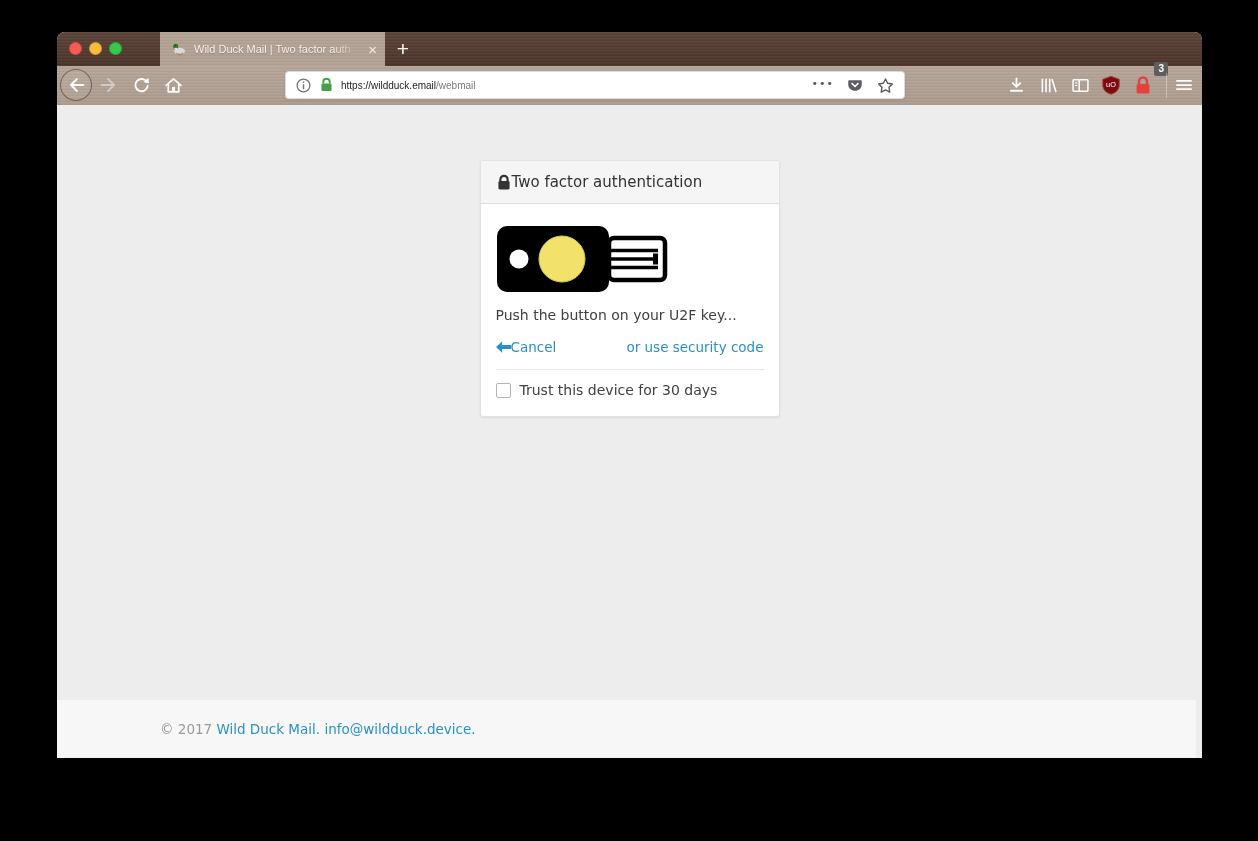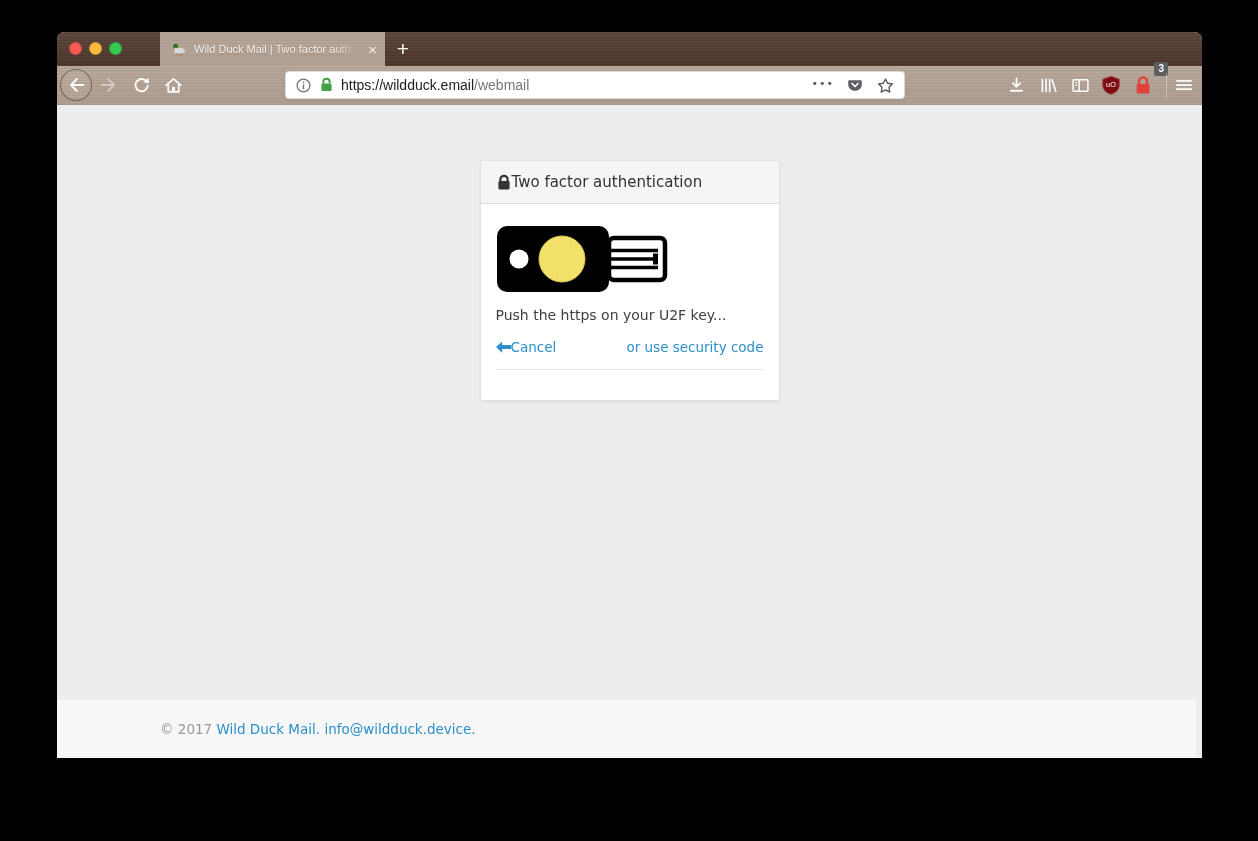--- a/index.html
+++ b/index.html
@@ -61,21 +61,21 @@
     left:3px;border-radius:50%;border:1px solid rgba(62,44,35,.55);
     background:rgba(255,255,255,.06);box-sizing:border-box;width:32px;height:32px;
   }
   .urlbar{
     position:absolute;left:228px;top:5px;width:620px;height:28px;background:#fff;
     border-radius:4px;border:1px solid rgba(0,0,0,.14);box-sizing:border-box;
     display:flex;align-items:center;padding:0 9px;gap:7px;
     box-shadow:0 1px 3px rgba(0,0,0,.08);
   }
   .url-text{
-    font-family:"Liberation Sans",sans-serif;font-size:14px;color:#1c1c1e;
+    font-family:"Liberation Sans",sans-serif;font-size:10px;color:#1c1c1e;
     white-space:nowrap;overflow:hidden;flex:1 1 auto;
   }
   .url-text .path{color:#787878;}
   .url-actions{display:flex;align-items:center;gap:12px;flex:0 0 auto;}
   .dots{font-size:11px;letter-spacing:1px;color:#55555a;line-height:1;padding-bottom:4px;}
   .ext-lock{position:relative;}
   .badge{
     position:absolute;top:-7px;right:-9px;background:#5e5e5e;color:#fff;
     font-family:"Liberation Sans",sans-serif;font-size:10px;font-weight:bold;
     padding:1px 4px;border-radius:2px;line-height:12px;
@@ -278,36 +278,40 @@
           <rect x="1" y="1" width="112" height="66" rx="10" fill="#000"></rect>
           <circle cx="23" cy="34" r="9.5" fill="#fff"></circle>
           <circle cx="66" cy="34" r="23" fill="#f2e26b" stroke="#d9c94e" stroke-width="1"></circle>
           <rect x="113" y="13" width="56" height="42" rx="5" fill="#fff" stroke="#000" stroke-width="4.5"></rect>
           <line x1="113" y1="25.5" x2="162" y2="25.5" stroke="#000" stroke-width="3.5"></line>
           <line x1="113" y1="34" x2="162" y2="34" stroke="#000" stroke-width="3.5"></line>
           <line x1="113" y1="42.5" x2="162" y2="42.5" stroke="#000" stroke-width="3.5"></line>
           <rect x="157" y="28.5" width="5" height="11" fill="#000"></rect>
         </svg>
 
-        <p class="push-msg">Push the https on your U2F key...</p>
+        <p class="push-msg">Push the button on your U2F key...</p>
 
         <div class="links-row">
           <a>
             <span>
               <svg width="15" height="12" viewBox="0 0 16 12">
                   <polygon points="0,6 6.5,0 6.5,3.8 16,3.8 16,8.2 6.5,8.2 6.5,12" fill="#2b90c8"></polygon>
                 </svg>
             </span>
             <span>Cancel</span>
           </a>
           <a>or use security code</a>
         </div>
 
         <hr class="card-hr">
 
+        <label class="trust-row">
+          <input type="checkbox" style="">
+          <span>Trust this device for 30 days</span>
+        </label>
 
       </div>
     </div>
 
     <div class="site-footer">
       <span class="copy">© 2017</span>
         <span class="sp"> </span>
       <a>Wild Duck Mail.</a>
         <span class="sp"> </span>
       <a>info@wildduck.device.</a>

